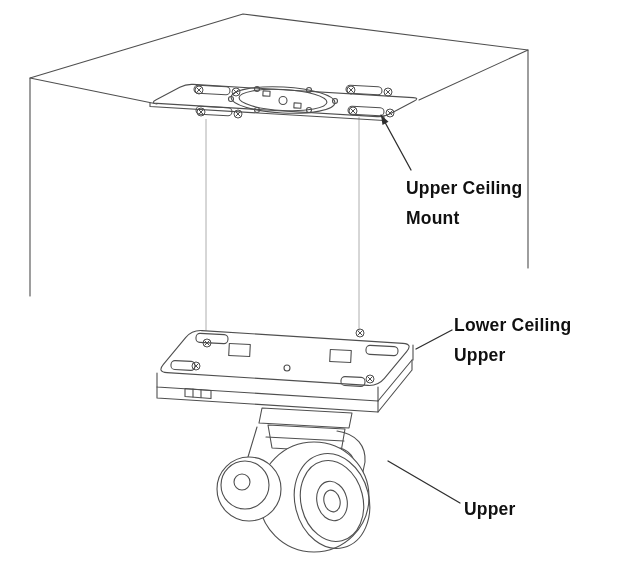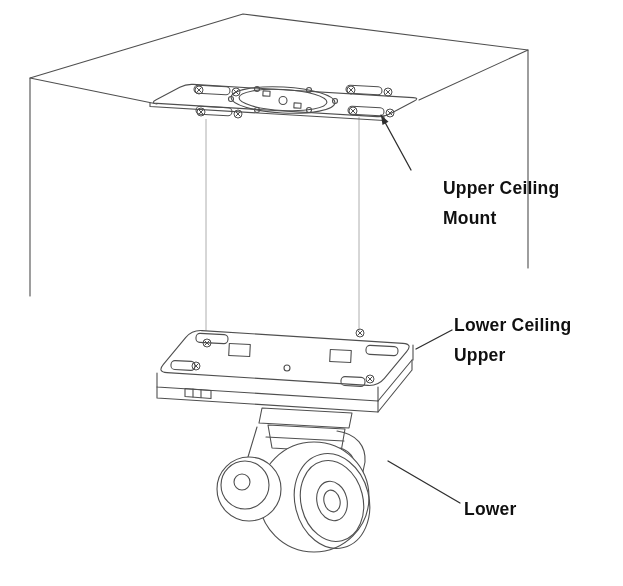--- a/index.html
+++ b/index.html
@@ -21,21 +21,21 @@
 
   .label {
     position:absolute;
     font-weight:700;
     font-size:17.5px;
     line-height:30px;
     color:#101010;
     letter-spacing:0.2px;
     white-space:normal;
   }
-  .label.upper { left:406px; top:173px; width:122px;margin-left:37px; }
+  .label.upper { left:406px; top:173px; width:122px; }
   .label.lower { left:454px; top:310px; width:118px; }
   .label.cam   { left:464px; top:494px; width:110px; }
 </style>
 </head>
 <body>
 
 <div class="stage">
 
   <svg width="623" height="586" viewBox="0 0 623 586">
     <defs>
@@ -155,14 +155,14 @@
       <polygon points="381,115 382.5,124.9 388.5,121.7" fill="#2e2e2e"></polygon>
     </g>
     <path class="leader" d="M452,330 L416,349"></path>
     <path class="leader" d="M460,503 L388,461"></path>
   </svg>
 
   <div class="label upper">Upper Ceiling Mount</div>
 
   <div class="label lower">Lower Ceiling Upper</div>
 
-  <div class="label cam">Lower</div>
+  <div class="label cam">Upper</div>
 </div>
 
 </body></html>

